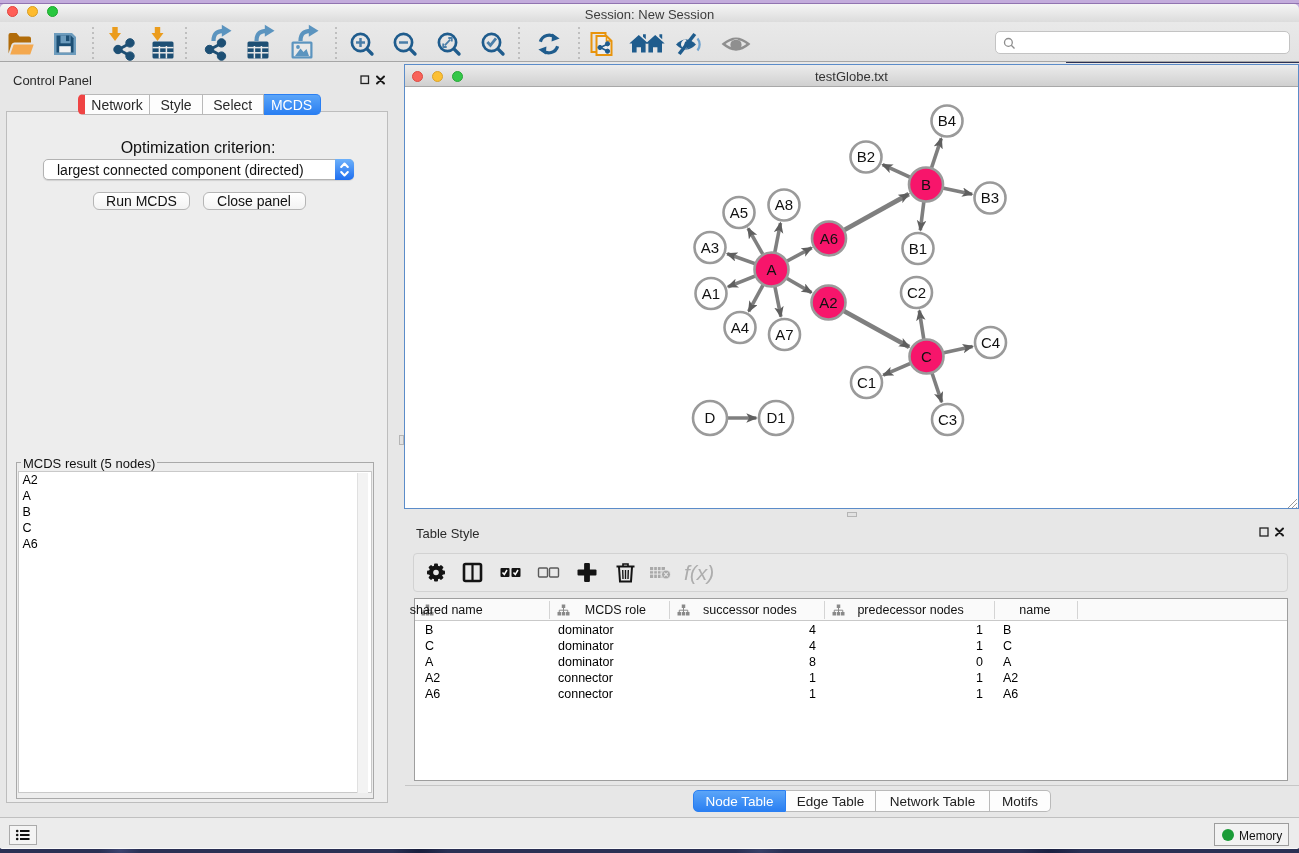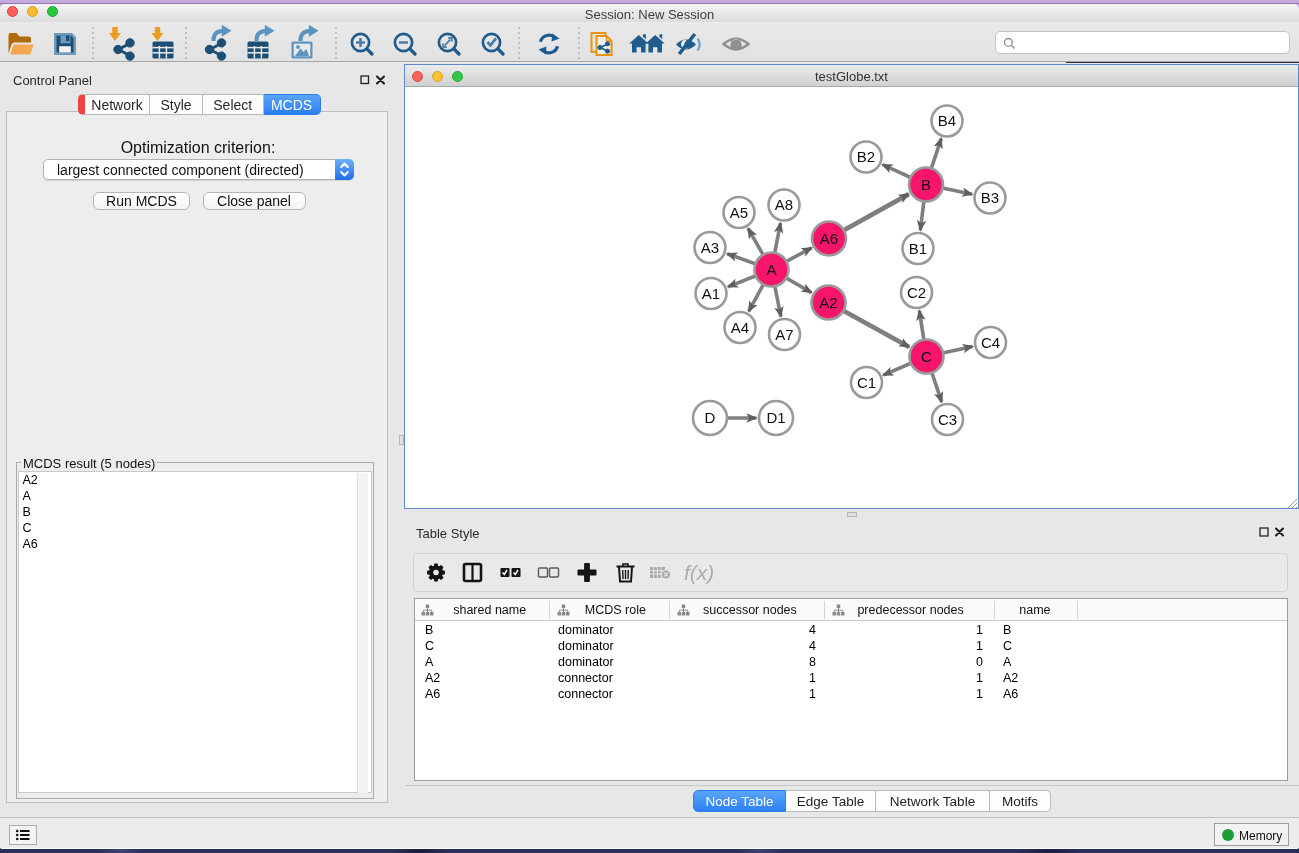--- a/index.html
+++ b/index.html
@@ -476,21 +476,21 @@
                 <g fill="#8a8a8a">
                   <rect x="4.75" y="0.5" width="3.5" height="3.5"></rect>
                   <rect x="0.5" y="8" width="3.5" height="3.5"></rect>
                   <rect x="4.75" y="8" width="3.5" height="3.5"></rect>
                   <rect x="9" y="8" width="3.5" height="3.5"></rect>
                 </g>
                 <g fill="none" stroke="#8a8a8a" stroke-width="1">
                   <path d="M6.5 4 L6.5 8 M2.25 8 L2.25 6.2 L10.75 6.2 L10.75 8"></path>
                 </g>
               </svg>
-<div class="htxt" style="left:-4.799999999999997px;width:160px;text-align:center;">shared name</div>
+<div class="htxt" style="left:-4.799999999999997px;width:160px;">shared name</div>
 <div class="htxt" style="left:120.80000000000001px;width:160px;text-align:center;">MCDS role</div>
 <div class="htxt" style="left:255.39999999999998px;width:160px;text-align:center;">successor nodes</div>
 <div class="htxt" style="left:416.1px;width:160px;text-align:center;">predecessor nodes</div>
 <div class="htxt" style="left:540.4px;width:160px;text-align:center;">name</div>
             </div>
         <div id="tbody" class="abs" style="left:0;top:22px;width:872px;height:159px;">
               <div class="cell" style="left:10.5px;top:1px;">B</div>
 <div class="cell" style="left:143.5px;top:1px;">dominator</div>
 <div class="cell" style="left:254.5px;top:1px;width:147px;text-align:right;">4</div>
 <div class="cell" style="left:409.5px;top:1px;width:159px;text-align:right;">1</div>

